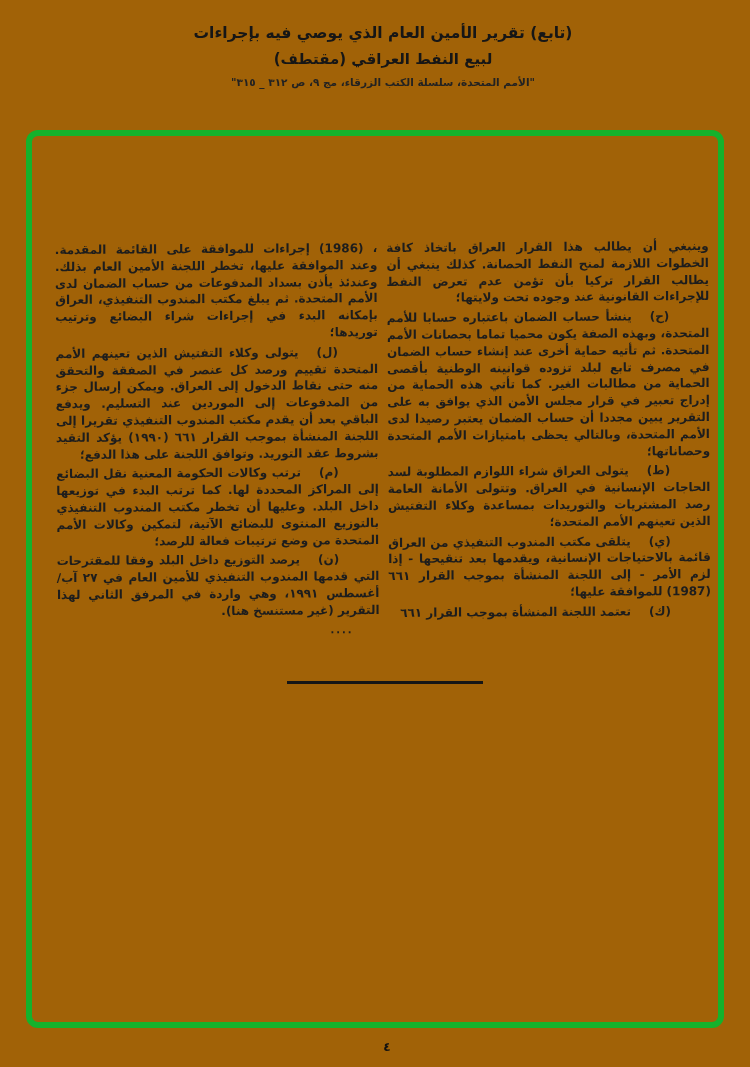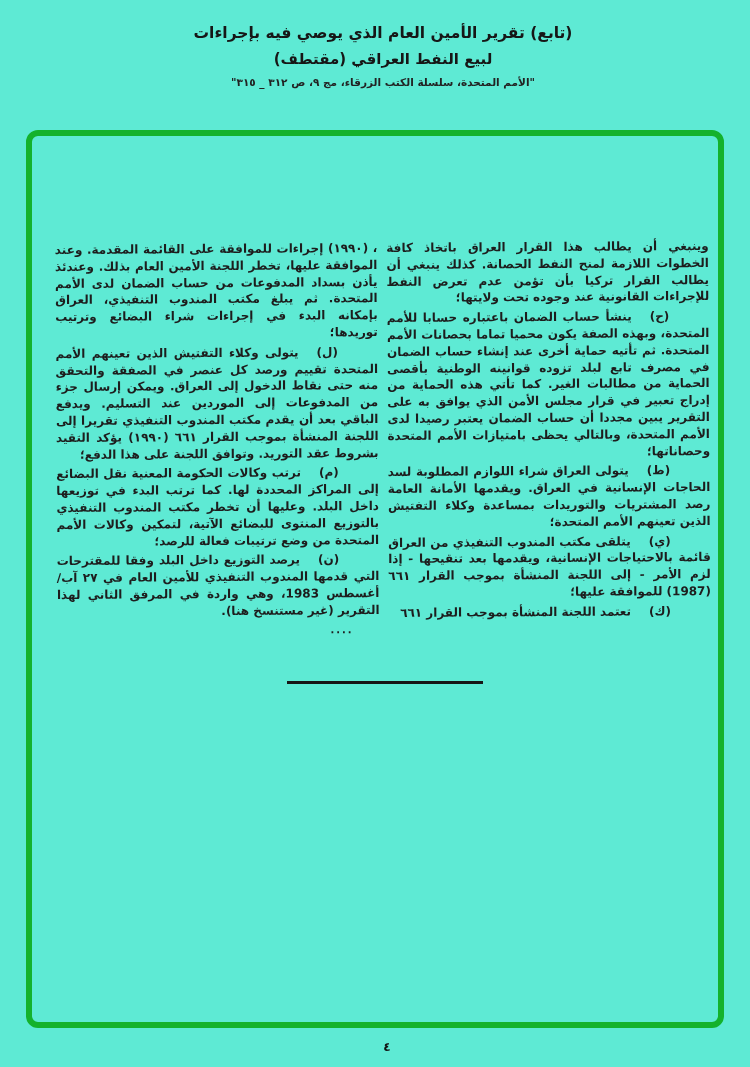--- a/index.html
+++ b/index.html
@@ -2,21 +2,21 @@
 <html lang="ar"><head>
 <meta charset="utf-8">
 <style>
   html,body{margin:0;padding:0;}
   body{
     width:750px;height:1067px;background:#ffffff;
     font-family:"DejaVu Sans", sans-serif;
     overflow:hidden;
   }
   .page{
-    position:relative;width:750px;height:1067px;background:#5eead4;
+    position:relative;width:750px;height:1067px;background:#a16207;
     direction:rtl;
   }
   
   .doc-header{
     position:absolute;top:24px;left:0;right:0;
     text-align:center;color:#161616;
     transform:translateX(8px);
   }
   .h-line1{font-size:15.5px;font-weight:bold;letter-spacing:.2px;margin-bottom:8px;}
   .h-line2{font-size:15px;font-weight:bold;margin-bottom:8px;}
@@ -67,30 +67,30 @@
     <div class="h-line2">لبيع النفط العراقي (مقتطف)</div>
     <div class="h-line3">"الأمم المتحدة، سلسلة الكتب الزرقاء، مج ٩، ص ٣١٢ _ ٣١٥"</div>
   </div>
 
   <div class="frame" style="border-color: rgb(20, 178, 44);">
     <div class="columns">
 
       <div class="col" style="color: rgb(29, 29, 29);">
         <p class="para"><span class="plabel"></span><span>وينبغي أن يطالب هذا القرار العراق باتخاذ كافة الخطوات اللازمة لمنح النفط الحصانة. كذلك ينبغي أن يطالب القرار تركيا بأن تؤمن عدم تعرض النفط للإجراءات القانونية عند وجوده تحت ولايتها؛</span></p>
         <p class="para labeled"><span class="plabel">(ح)</span><span>ينشأ حساب الضمان باعتباره حسابا للأمم المتحدة، وبهذه الصفة يكون محميا تماما بحصانات الأمم المتحدة. ثم تأتيه حماية أخرى عند إنشاء حساب الضمان في مصرف تابع لبلد تزوده قوانينه الوطنية بأقصى الحماية من مطالبات الغير. كما تأتي هذه الحماية من إدراج تعبير في قرار مجلس الأمن الذي يوافق به على التقرير يبين مجددا أن حساب الضمان يعتبر رصيدا لدى الأمم المتحدة، وبالتالي يحظى بامتيازات الأمم المتحدة وحصاناتها؛</span></p>
-        <p class="para labeled"><span class="plabel">(ط)</span><span>يتولى العراق شراء اللوازم المطلوبة لسد الحاجات الإنسانية في العراق. ويقدمها الأمانة العامة رصد المشتريات والتوريدات بمساعدة وكلاء التفتيش الذين تعينهم الأمم المتحدة؛</span></p>
+        <p class="para labeled"><span class="plabel">(ط)</span><span>يتولى العراق شراء اللوازم المطلوبة لسد الحاجات الإنسانية في العراق. وتتولى الأمانة العامة رصد المشتريات والتوريدات بمساعدة وكلاء التفتيش الذين تعينهم الأمم المتحدة؛</span></p>
         <p class="para labeled"><span class="plabel">(ي)</span><span>يتلقى مكتب المندوب التنفيذي من العراق قائمة بالاحتياجات الإنسانية، ويقدمها بعد تنقيحها - إذا لزم الأمر - إلى اللجنة المنشأة بموجب القرار ٦٦١ (1987) للموافقة عليها؛</span></p>
         <p class="para labeled"><span class="plabel">(ك)</span><span>تعتمد اللجنة المنشأة بموجب القرار ٦٦١</span></p>
       </div>
 
       <div class="col" style="color: rgb(29, 29, 29);">
-        <p class="para"><span class="plabel"></span><span>، (١٩٩٠) إجراءات للموافقة على القائمة المقدمة. وعند الموافقة عليها، تخطر اللجنة الأمين العام بذلك. وعندئذ يأذن بسداد المدفوعات من حساب الضمان لدى الأمم المتحدة. ثم يبلغ مكتب المندوب التنفيذي، العراق بإمكانه البدء في إجراءات شراء البضائع وترتيب توريدها؛</span></p>
+        <p class="para"><span class="plabel"></span><span>، (1986) إجراءات للموافقة على القائمة المقدمة. وعند الموافقة عليها، تخطر اللجنة الأمين العام بذلك. وعندئذ يأذن بسداد المدفوعات من حساب الضمان لدى الأمم المتحدة. ثم يبلغ مكتب المندوب التنفيذي، العراق بإمكانه البدء في إجراءات شراء البضائع وترتيب توريدها؛</span></p>
         <p class="para labeled"><span class="plabel">(ل)</span><span>يتولى وكلاء التفتيش الذين تعينهم الأمم المتحدة تقييم ورصد كل عنصر في الصفقة والتحقق منه حتى نقاط الدخول إلى العراق. ويمكن إرسال جزء من المدفوعات إلى الموردين عند التسليم. ويدفع الباقي بعد أن يقدم مكتب المندوب التنفيذي تقريرا إلى اللجنة المنشأة بموجب القرار ٦٦١ (١٩٩٠) يؤكد التقيد بشروط عقد التوريد. وتوافق اللجنة على هذا الدفع؛</span></p>
         <p class="para labeled"><span class="plabel">(م)</span><span>ترتب وكالات الحكومة المعنية نقل البضائع إلى المراكز المحددة لها. كما ترتب البدء في توزيعها داخل البلد. وعليها أن تخطر مكتب المندوب التنفيذي بالتوزيع المنتوى للبضائع الآتية، لتمكين وكالات الأمم المتحدة من وضع ترتيبات فعالة للرصد؛</span></p>
-        <p class="para labeled"><span class="plabel">(ن)</span><span>يرصد التوزيع داخل البلد وفقا للمقترحات التي قدمها المندوب التنفيذي للأمين العام في ٢٧ آب/ أغسطس 1983، وهي واردة في المرفق الثاني لهذا التقرير (غير مستنسخ هنا).</span></p>
+        <p class="para labeled"><span class="plabel">(ن)</span><span>يرصد التوزيع داخل البلد وفقا للمقترحات التي قدمها المندوب التنفيذي للأمين العام في ٢٧ آب/ أغسطس ١٩٩١، وهي واردة في المرفق الثاني لهذا التقرير (غير مستنسخ هنا).</span></p>
         <p class="para dots">....</p>
       </div>
 
     </div>
 
     <div class="divider"></div>
   </div>
 
   <div class="pagenum">٤</div>
 

